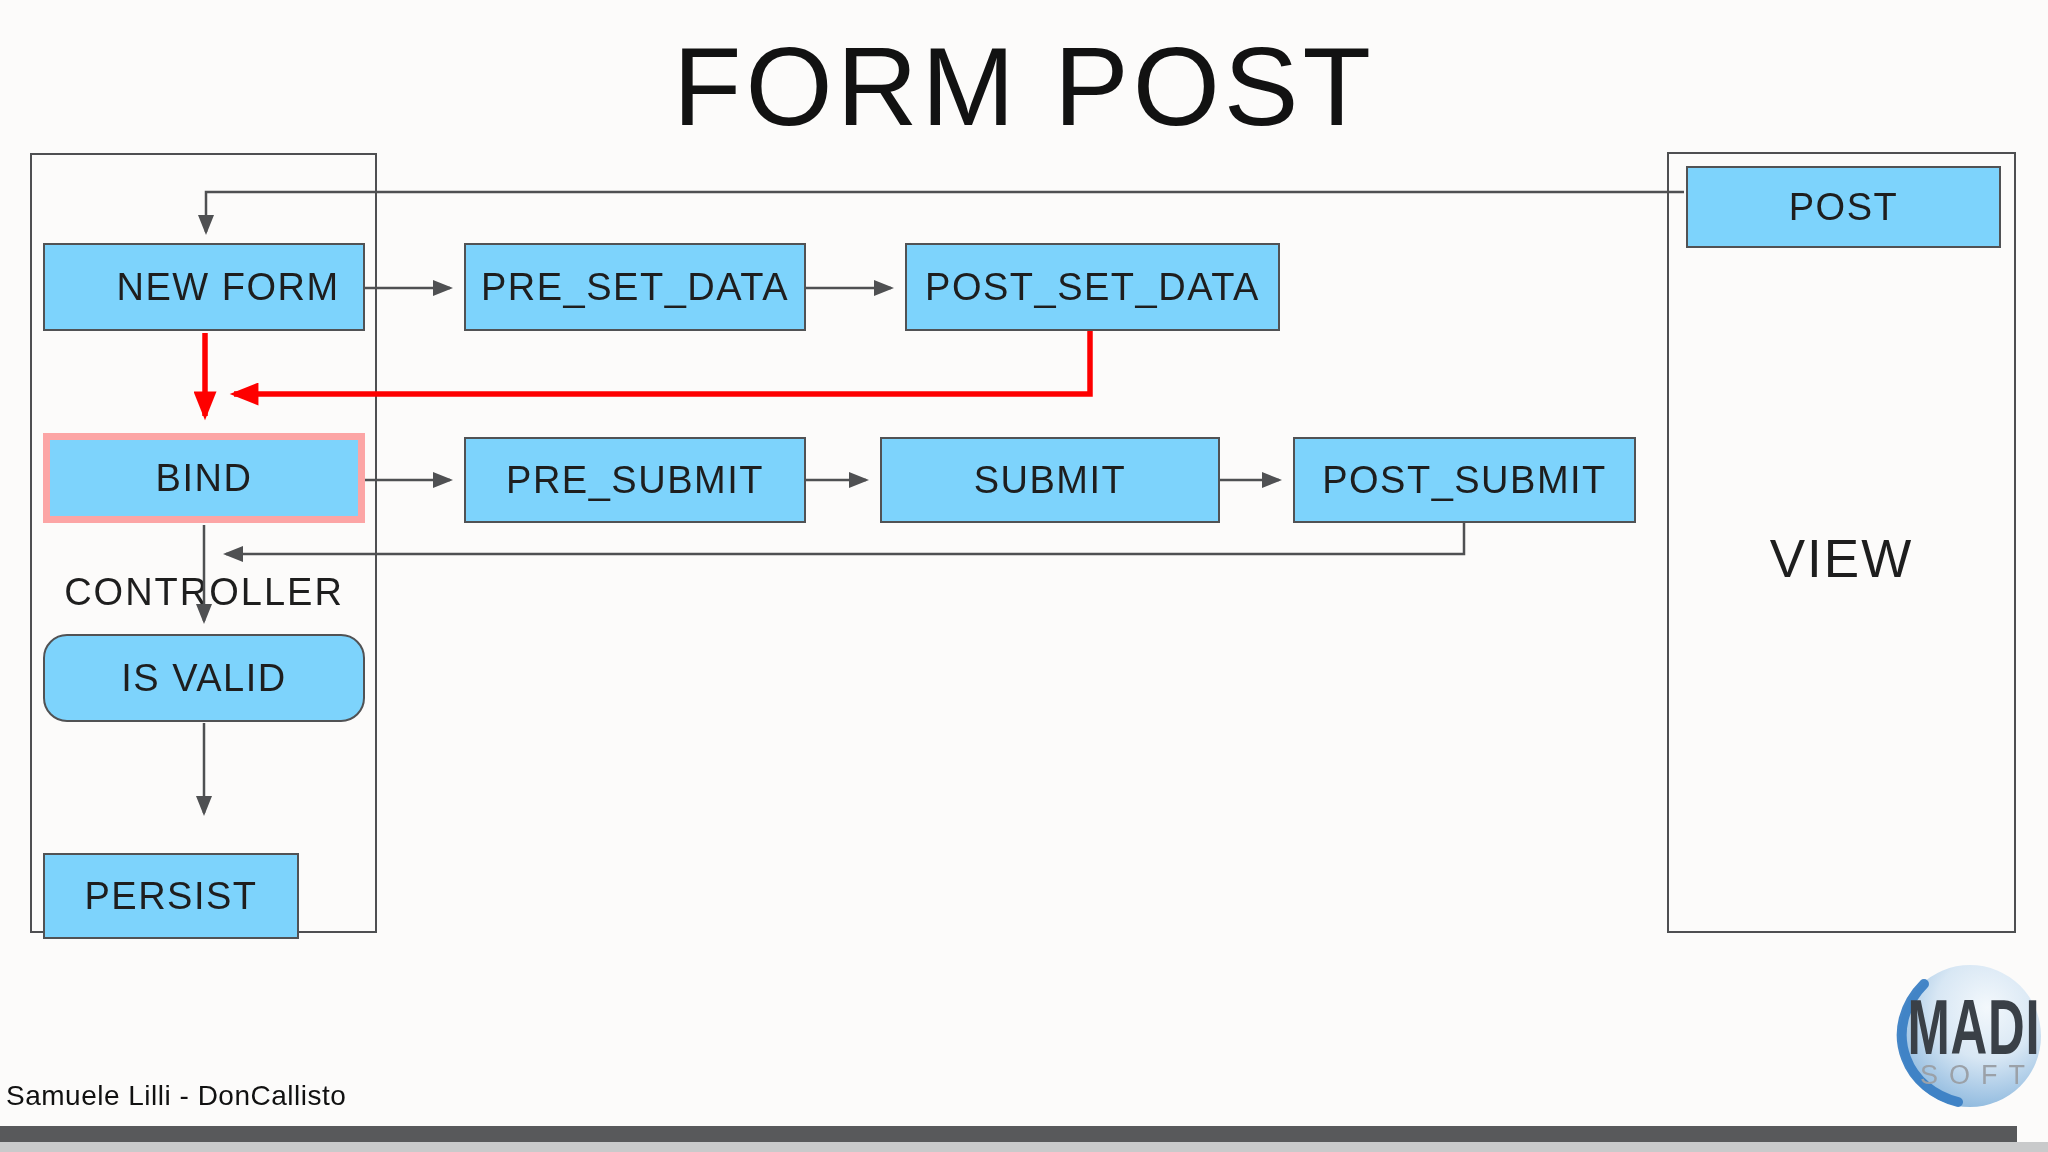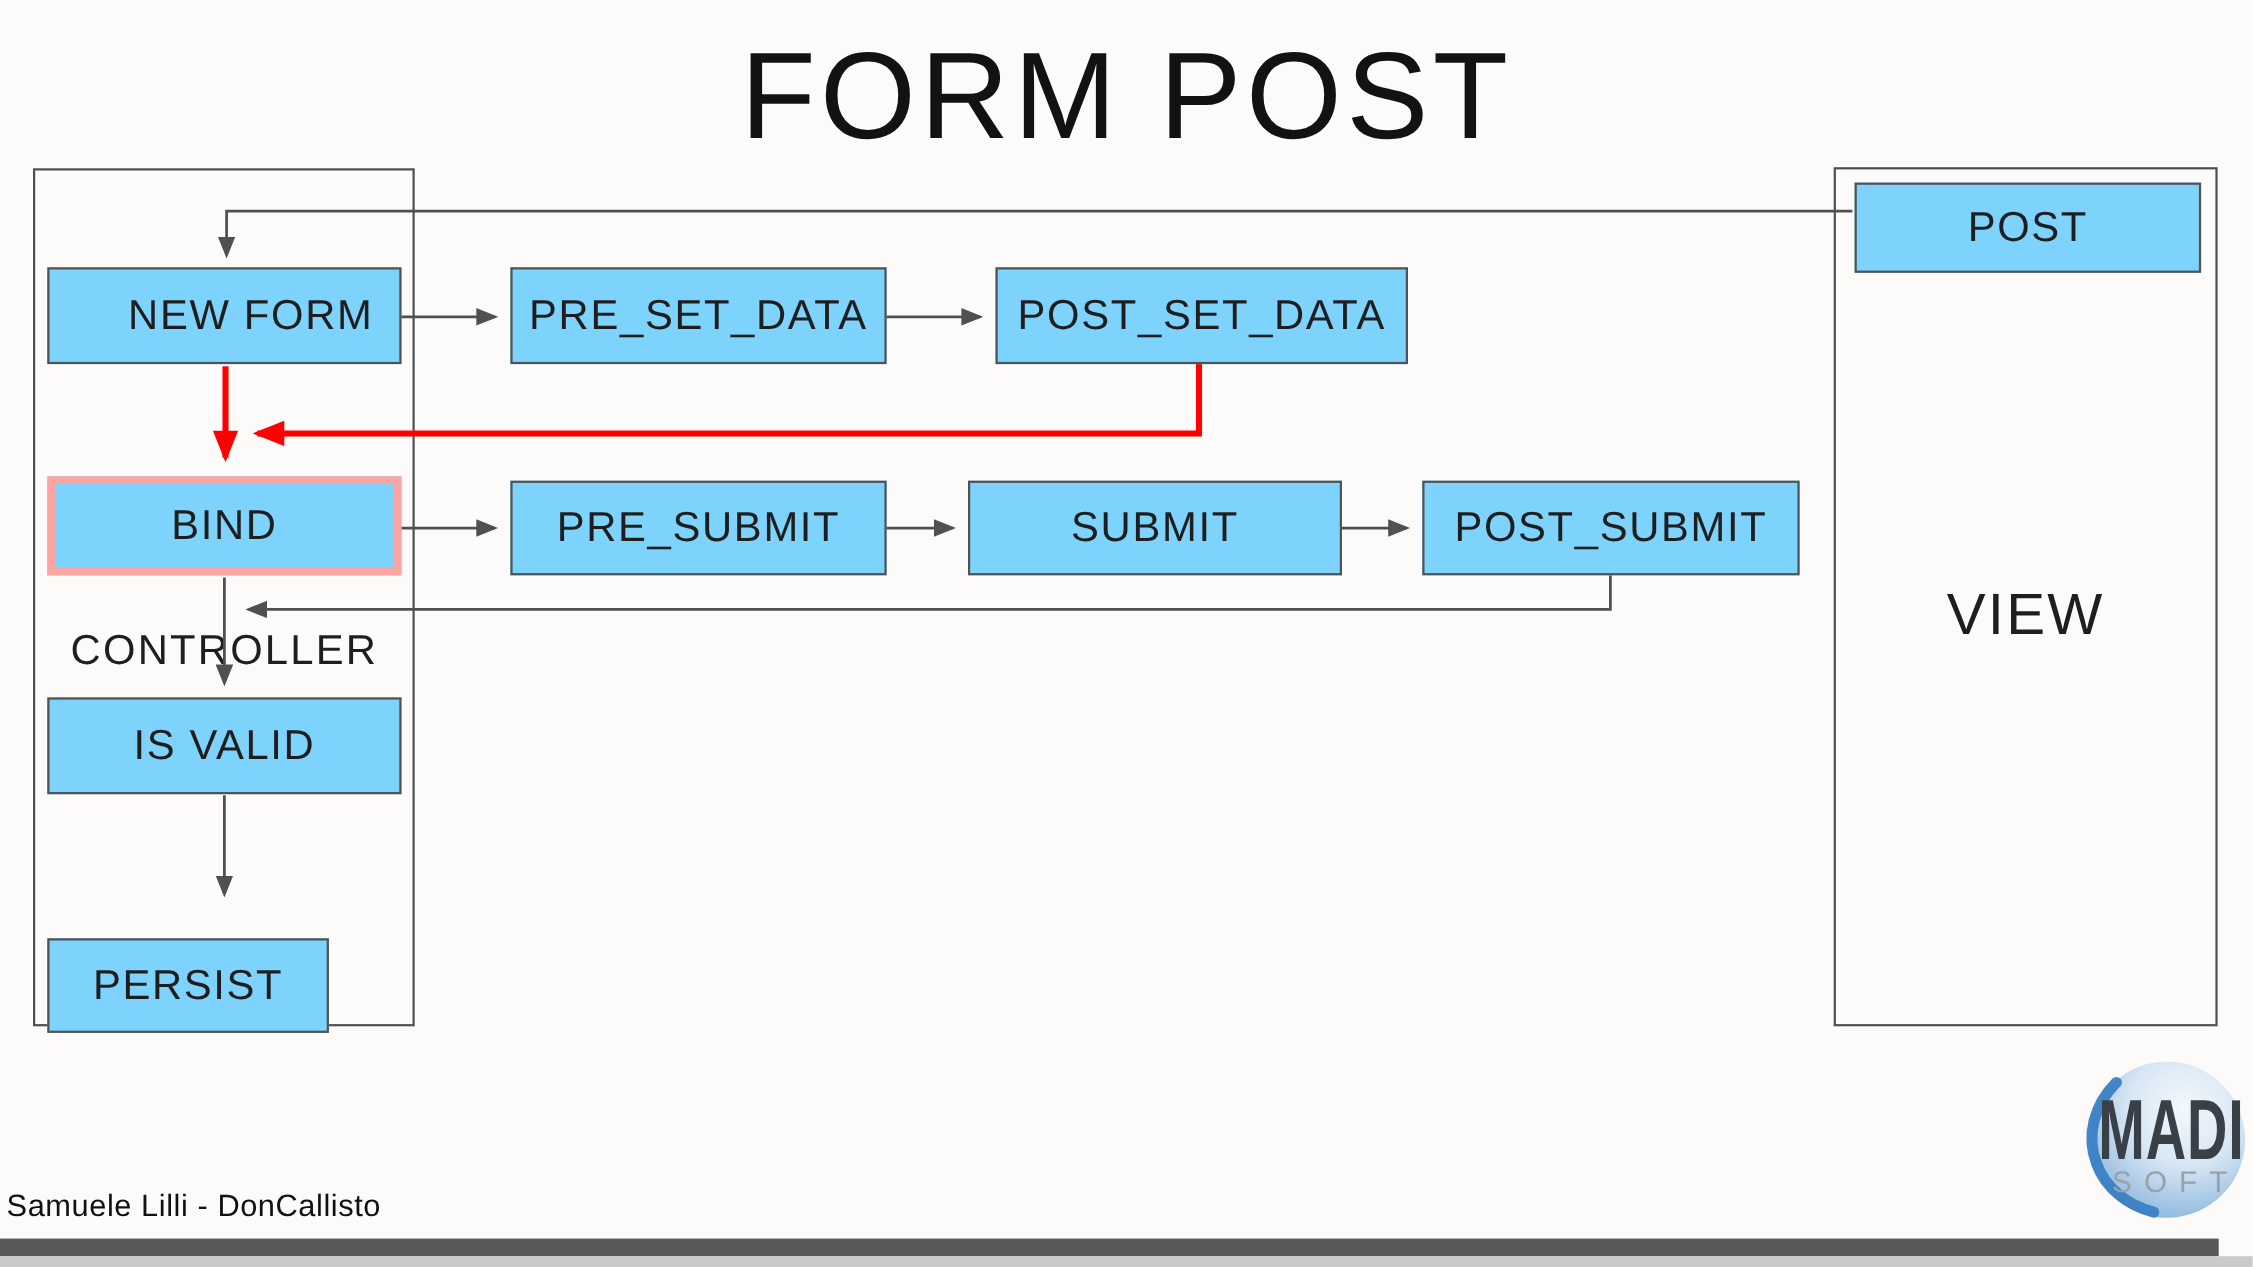--- a/index.html
+++ b/index.html
@@ -47,21 +47,21 @@
     color: #1e1e1e;
     white-space: nowrap;
   }
   .node-new-form      { left: 43px;   top: 243px; width: 322px; height: 88px; padding-left: 48px; }
   .node-pre-set-data  { left: 464px;  top: 243px; width: 342px; height: 88px; }
   .node-post-set-data { left: 905px;  top: 243px; width: 375px; height: 88px; text-align: center; }
   .node-bind          { left: 43px;   top: 433px; width: 322px; height: 90px; border: 7px solid #fca5a5; }
   .node-pre-submit    { left: 464px;  top: 437px; width: 342px; height: 86px; }
   .node-submit        { left: 880px;  top: 437px; width: 340px; height: 86px; }
   .node-post-submit   { left: 1293px; top: 437px; width: 343px; height: 86px; }
-  .node-is-valid      { left: 43px;   top: 634px; width: 322px; height: 88px; }
+  .node-is-valid      { left: 43px;   top: 634px; width: 322px; height: 88px; border-radius: 24px; }
   .node-persist       { left: 43px;   top: 853px; width: 256px; height: 86px; }
   .node-post          { left: 1686px; top: 166px; width: 315px; height: 82px; }
   .group-label {
     position: absolute;
     display: flex;
     align-items: center;
     justify-content: center;
     font-size: 38px;
     font-weight: 300;
     letter-spacing: 2px;

